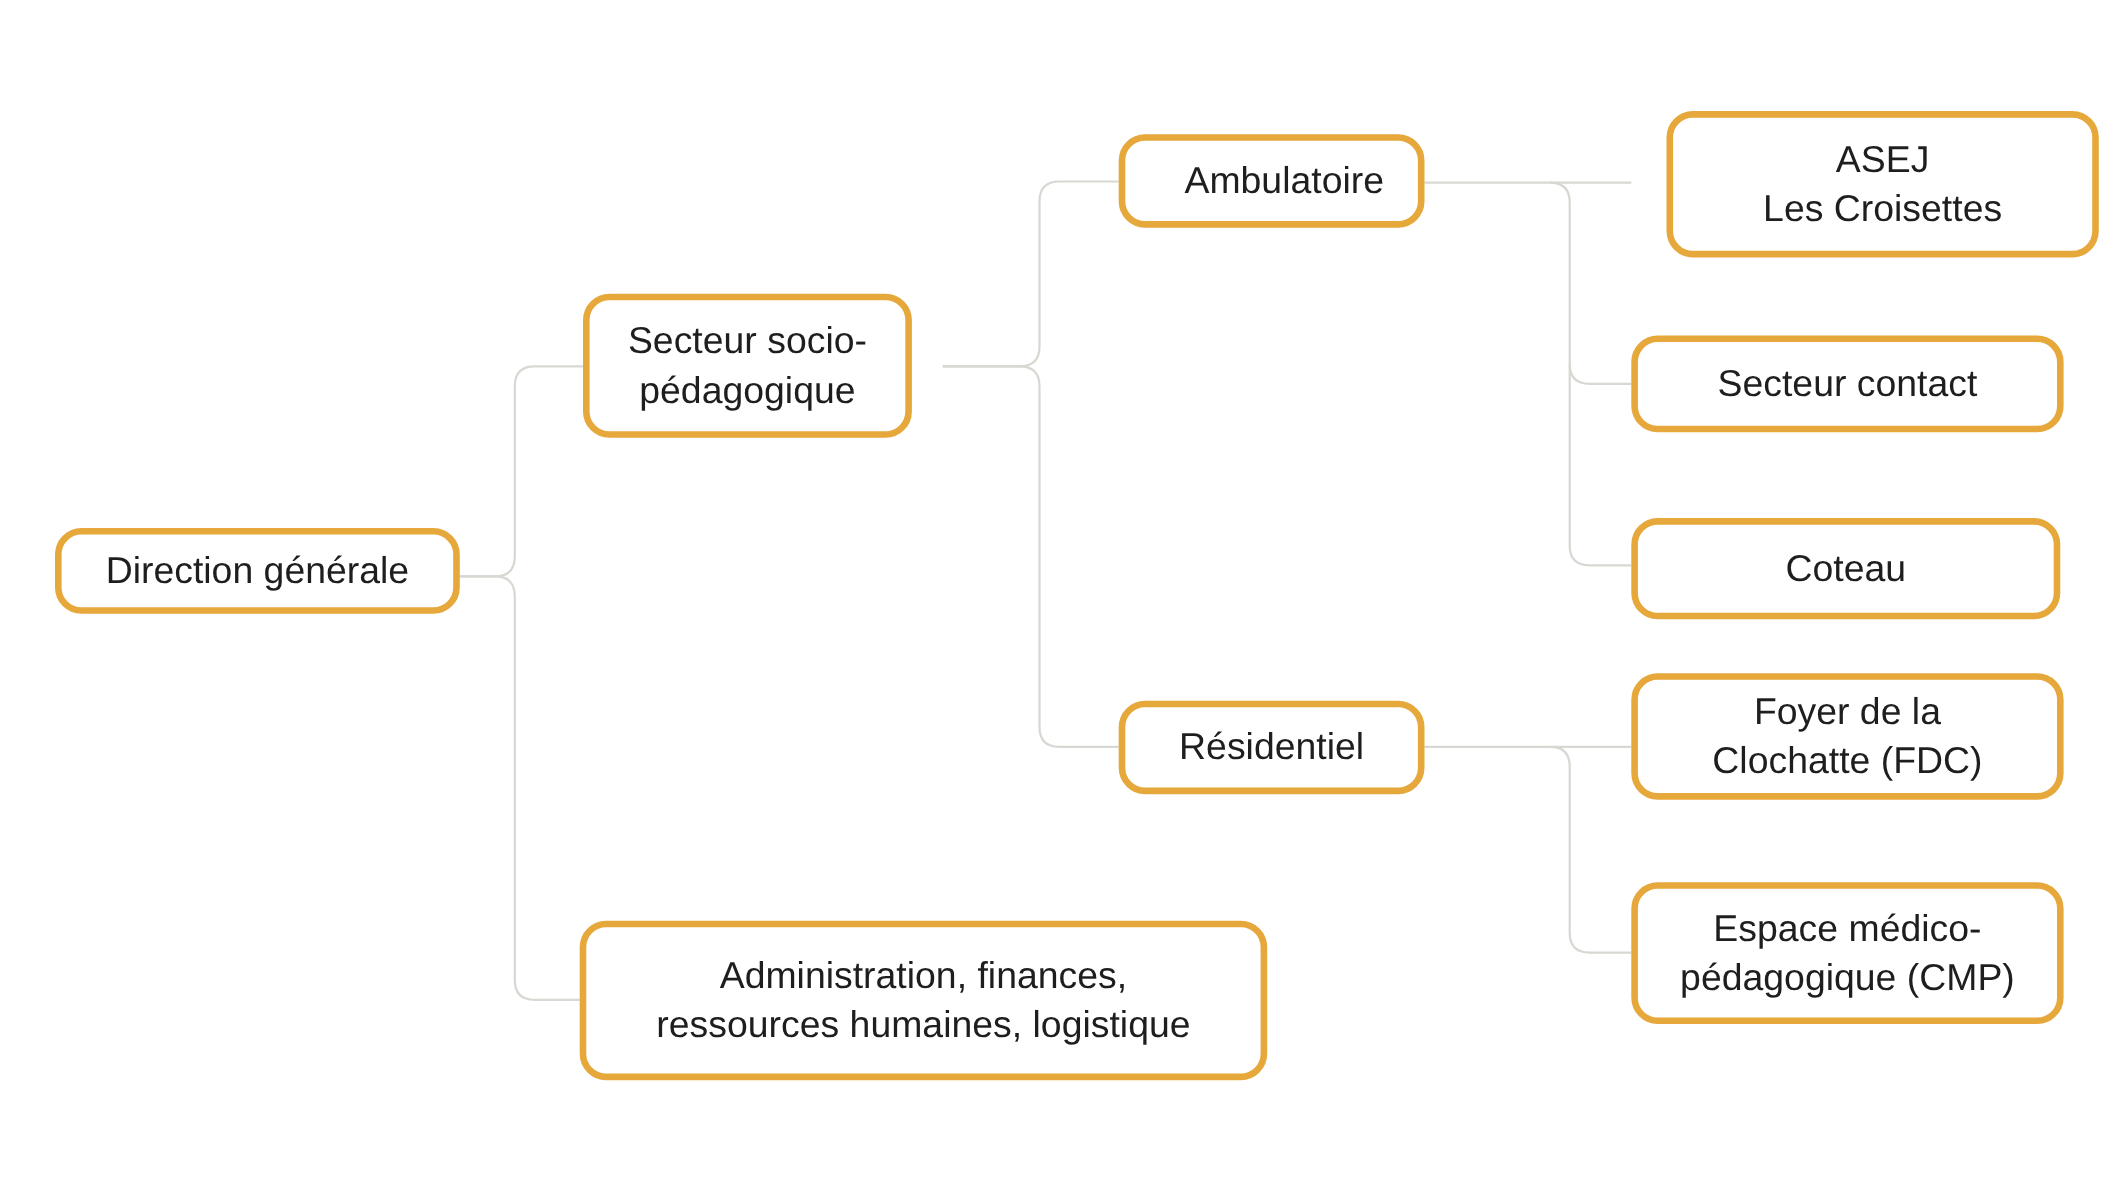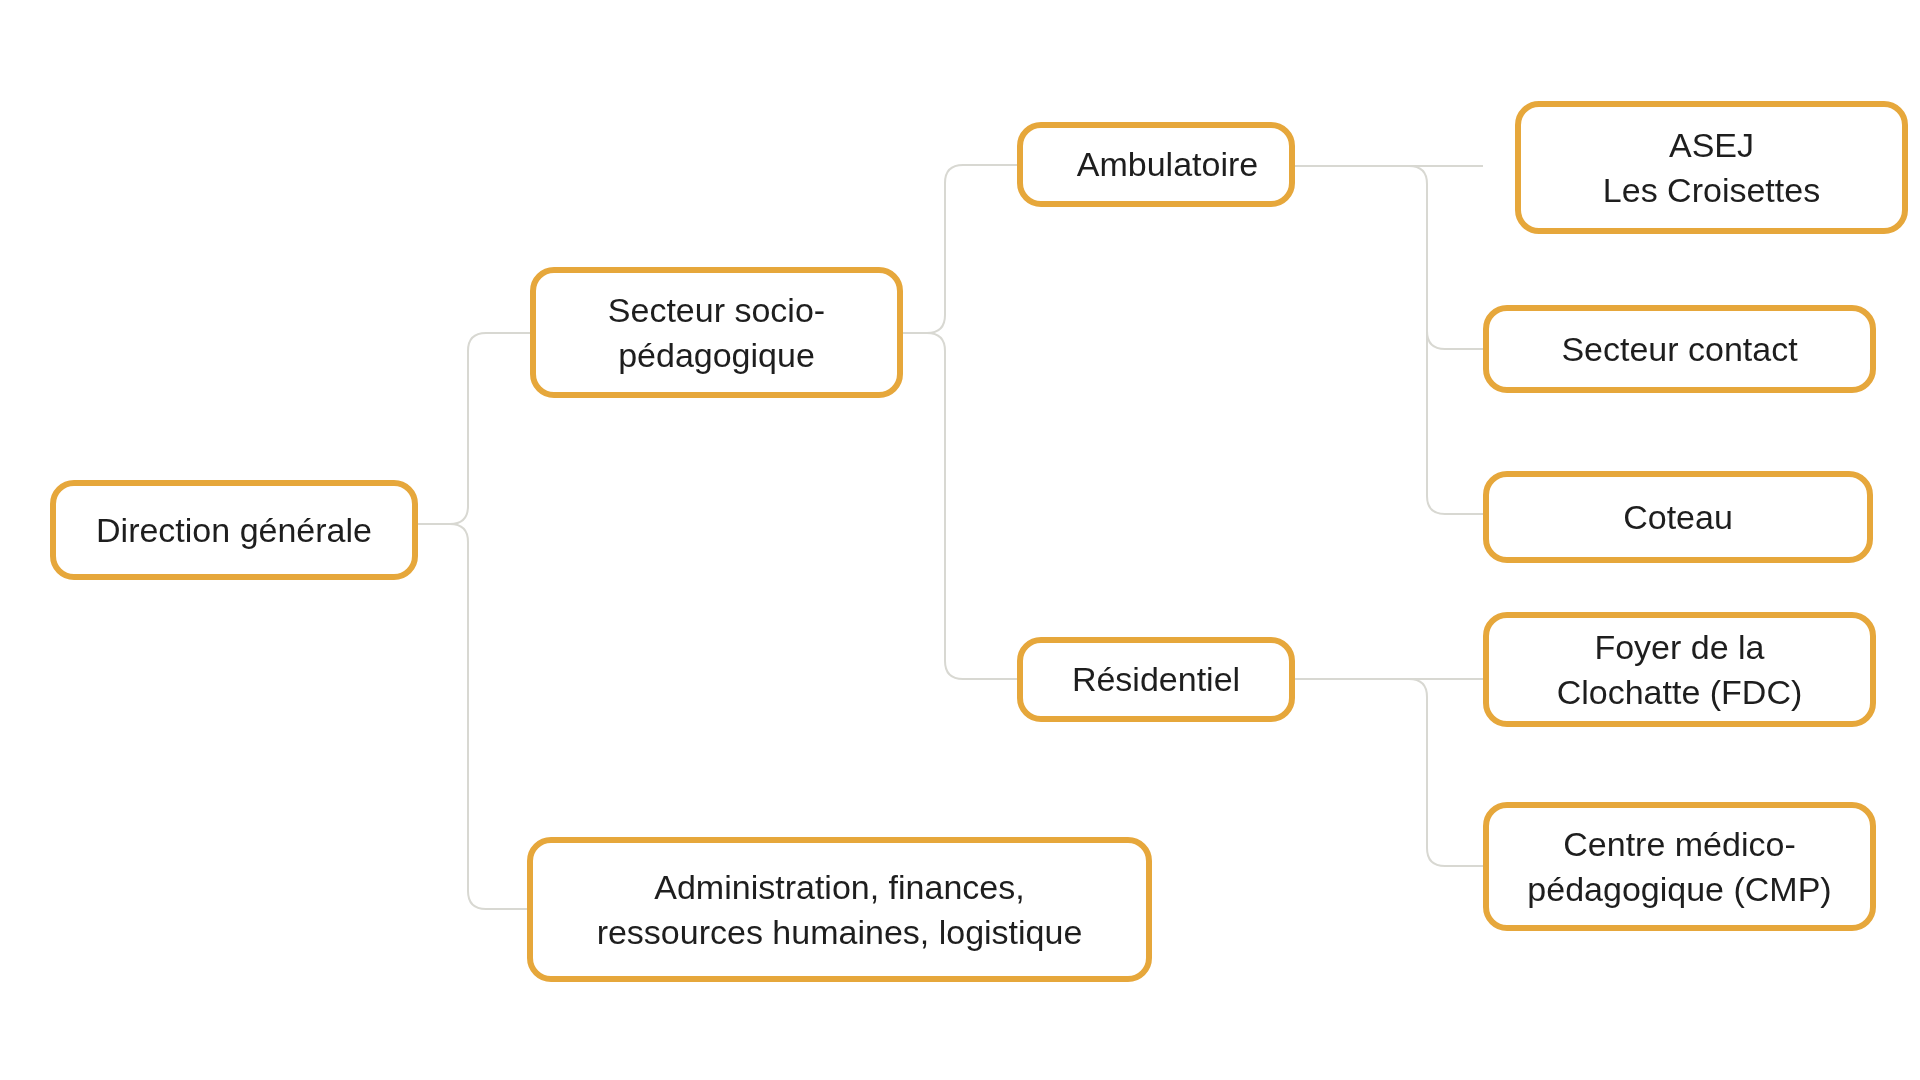--- a/index.html
+++ b/index.html
@@ -54,38 +54,38 @@
     <path d="M 418 524 H 450 Q 468 524 468 542 V 891 Q 468 909 486 909 H 527"></path>
     <path d="M 857 333 H 927 Q 945 333 945 315 V 183 Q 945 165 963 165 H 1017"></path>
     <path d="M 857 333 H 927 Q 945 333 945 351 V 661 Q 945 679 963 679 H 1017"></path>
     <path d="M 1295 166 H 1483"></path>
     <path d="M 1409 166 Q 1427 166 1427 184 V 496 Q 1427 514 1445 514 H 1483"></path>
     <path d="M 1427 331 Q 1427 349 1445 349 H 1483"></path>
     <path d="M 1295 679 H 1483"></path>
     <path d="M 1409 679 Q 1427 679 1427 697 V 848 Q 1427 866 1445 866 H 1483"></path>
   </svg>
 
-  <div class="node" style="left:50px;  top:480px; width:368px; height:100px;">Direction générale</div>
+  <div class="node" style="left:50px;  top:480px; width:368px; height:78px;">Direction générale</div>
 
-  <div class="node" style="left:530px; top:267px; width:373px; height:131px;">Secteur socio-
+  <div class="node" style="left:530px; top:267px; width:299px; height:131px;">Secteur socio-
 pédagogique</div>
 
   <div class="node" style="left:527px; top:837px; width:625px; height:145px;">Administration, finances,
 ressources humaines, logistique</div>
 
   <div class="node" style="left:1017px; top:122px; width:278px; height:85px;padding-left:33px;">Ambulatoire</div>
 
   <div class="node" style="left:1017px; top:637px; width:278px; height:85px;">Résidentiel</div>
 
   <div class="node" style="left:1483px; top:101px; width:393px; height:133px;margin-left:32px;">ASEJ
 Les Croisettes</div>
 
   <div class="node" style="left:1483px; top:305px; width:393px; height:88px;">Secteur contact</div>
 
   <div class="node" style="left:1483px; top:471px; width:390px; height:92px;">Coteau</div>
 
   <div class="node" style="left:1483px; top:612px; width:393px; height:115px;">Foyer de la
 Clochatte (FDC)</div>
 
-  <div class="node" style="left:1483px; top:802px; width:393px; height:129px;">Centre médico-
+  <div class="node" style="left:1483px; top:802px; width:393px; height:129px;">Espace médico-
 pédagogique (CMP)</div>
 
 </div>
 
 </body></html>

